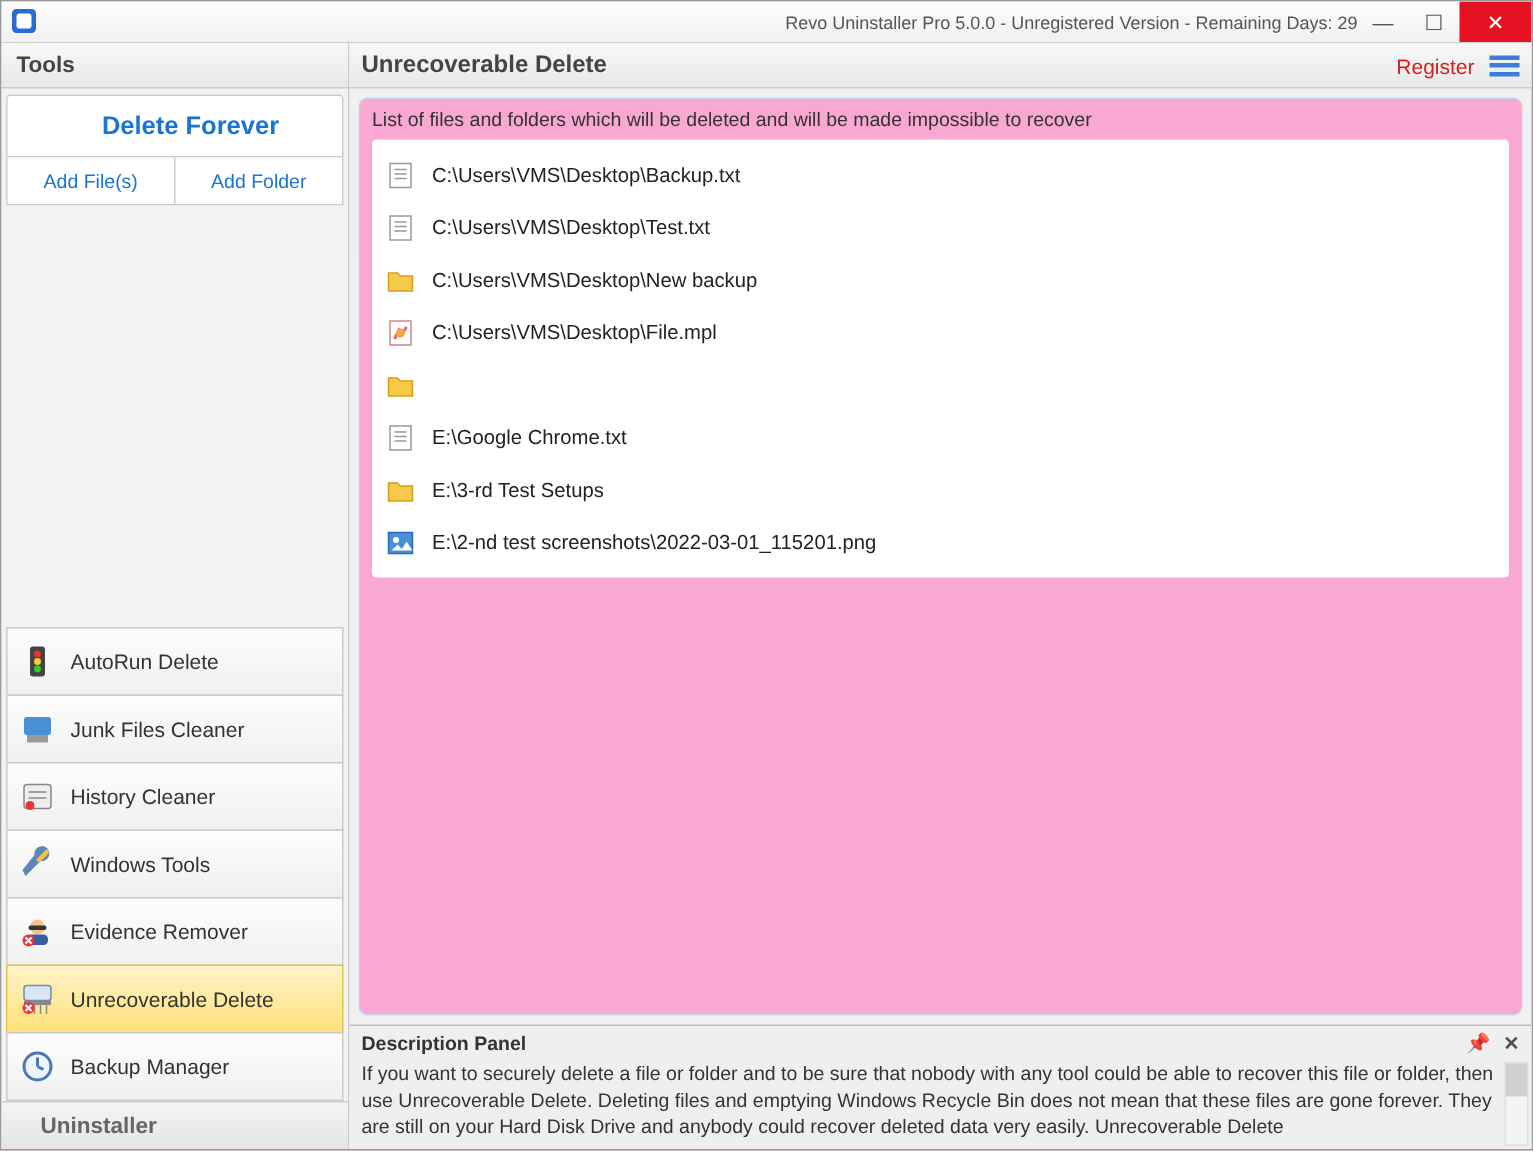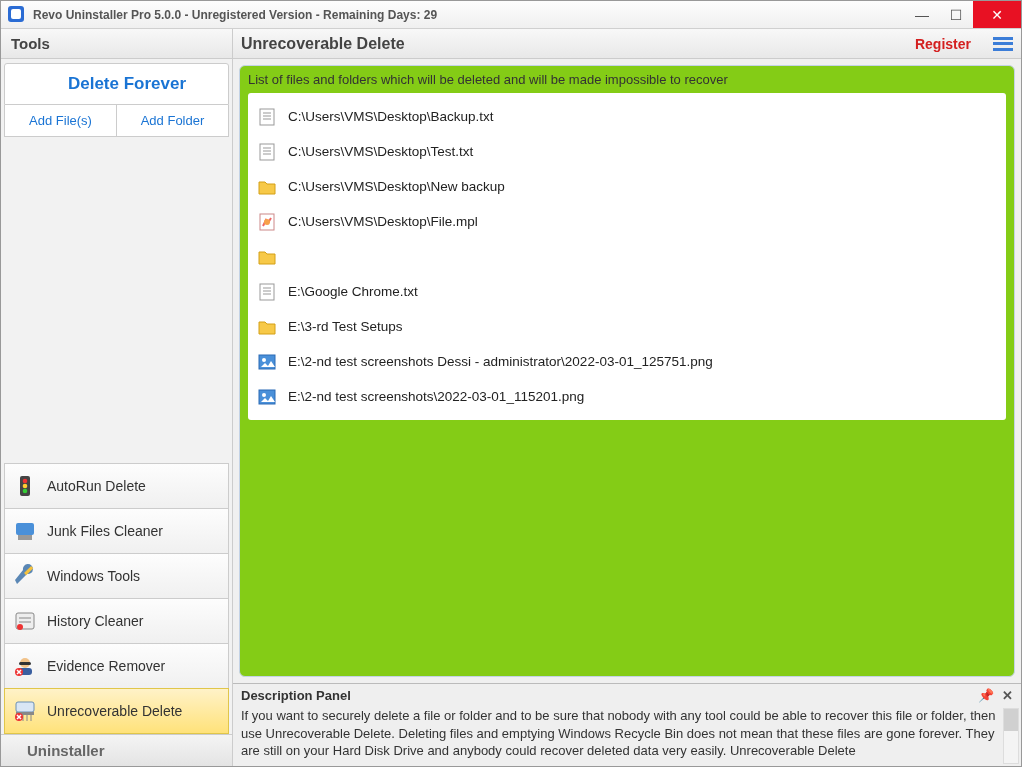--- a/index.html
+++ b/index.html
@@ -1,20 +1,20 @@
 <!DOCTYPE html>
 <html><head>
 <meta charset="utf-8">
 <style>
 * { margin: 0; padding: 0; box-sizing: border-box; font-family: "Segoe UI", Tahoma, sans-serif; }
 body { background: #fff; width: 1022px; height: 767px; overflow: hidden; border: 1px solid #999; }
 
 .titlebar { height: 28px; background: linear-gradient(#fdfdfd,#f0f0f0); display: flex; align-items: center; border-bottom: 1px solid #d0d0d0; }
 .titlebar .icon-slot { width: 20px; height: 20px; margin: 0 6px; }
-.titlebar .title { flex: 1; text-align: left; font-size: 12px; color: #555; font-weight: bold; }
+.titlebar .title { flex: 1; text-align: right; font-size: 12px; color: #555; }
 .winbtns { display: flex; height: 100%; }
 .winbtn { width: 34px; display:flex; align-items:center; justify-content:center; font-size: 14px; color:#555; }
 .winbtn.close { background:#e81123; color:#fff; width:48px; }
 
 .main { display:flex; height: calc(100% - 28px); }
 
 .sidebar { width: 232px; background:#f2f2f2; border-right:1px solid #ccc; display:flex; flex-direction:column; }
 .side-header { height:30px; line-height:30px; padding-left:10px; font-size:15px; font-weight:600; color:#444; background:linear-gradient(#f8f8f8,#e8e8e8); border-bottom:1px solid #ccc;}
 .delete-forever { height:42px; display:flex; align-items:center; justify-content:center; color:#1a74d4; font-size:17px; font-weight:600; background:#fff; border:1px solid #ccc; margin:4px 3px 0 3px; border-radius:3px 3px 0 0;padding-left:21px;}
 .add-row { display:flex; margin:0 3px; }
@@ -22,25 +22,25 @@
 .add-btn:first-child{border-right:none;}
 .spacer { flex:1; background:#f2f2f2; }
 .tool-item { height:46px; display:flex; align-items:center; background:linear-gradient(#fdfdfd,#f0f0f0); border:1px solid #ccc; margin:0 3px; margin-top:-1px; padding-left:6px; font-size:14px; color:#333;}
 .tool-item.selected { background:linear-gradient(#fff2c8,#ffe27a); border-color:#e0c64a;}
 .tool-item .ticon{ width:28px; height:28px; margin-right:8px; display:flex; align-items:center; justify-content:center;}
 .uninst-footer{ height:32px; line-height:32px; padding-left:26px; font-size:15px; font-weight:600; color:#666; background:linear-gradient(#f4f4f4,#e4e4e4); border-top:1px solid #ccc;}
 
 .content { flex:1; display:flex; flex-direction:column; background:#f0f0f0;}
 .content-header { height:30px; display:flex; align-items:center; background:linear-gradient(#f8f8f8,#e8e8e8); border-bottom:1px solid #ccc; padding:0 8px;}
 .content-header .htitle{ font-size:16px; font-weight:600; color:#444; flex:1;}
-.content-header .register{ color:#d42020; font-size:14px; margin-right:22px;font-weight:bold;}
+.content-header .register{ color:#d42020; font-size:14px; margin-right:10px;}
 .menu-icon{ width:20px; height:14px; display:flex; flex-direction:column; justify-content:space-between;}
 .menu-icon div{height:3px; background:#3b7dd8;}
 
-.list-area { flex:1; margin:6px; background:#84cc16; border:1px solid #c4d3e6; border-radius:6px; padding:6px 8px; overflow:auto;}
+.list-area { flex:1; margin:6px; background:#f9a8d4; border:1px solid #c4d3e6; border-radius:6px; padding:6px 8px; overflow:auto;}
 .list-caption{ font-size:13px; color:#333; margin-bottom:6px;}
 .file-list{ background:#fff; border-radius:3px; padding:6px 4px;}
 .file-row{ display:flex; align-items:center; height:35px; font-size:13.5px; color:#222; padding-left:4px;}
 .file-row .ficon{ width:22px; height:22px; margin-right:10px; display:flex; align-items:center; justify-content:center;}
 
 .desc-panel{ border-top:1px solid #bbb; background:#efefef; padding:4px 8px 6px 8px; position:relative;}
 .desc-panel .dp-head{ font-size:13px; font-weight:700; color:#333; margin-bottom:4px; display:flex; align-items:center;}
 .desc-panel .dp-head .sp{flex:1;}
 .desc-panel .dp-head .pin,.desc-panel .dp-head .cx{ font-size:13px; color:#555; margin-left:8px; cursor:default;}
 .desc-body{ font-size:13px; color:#333; line-height:1.35; max-height:60px; overflow:hidden;}
@@ -100,36 +100,36 @@
             <svg width="24" height="24">
               <rect x="3" y="4" width="18" height="12" rx="2" fill="#4a90d9"></rect>
               <rect x="5" y="16" width="14" height="5" fill="#999"></rect>
             </svg>
           </span>
           <span>Junk Files Cleaner</span>
         </div>
         <div class="tool-item">
           <span class="ticon">
             <svg width="24" height="24">
-              <path d="M4 20 L14 10 A5 5 0 1 0 10 6 L2 16 Z" fill="#5a87b5"></path>
-              <rect x="14" y="2" width="3" height="10" transform="rotate(45 16 7)" fill="#f5c23e"></rect>
-            </svg>
-          </span>
-          <span>Windows Tools</span>
-        </div>
-        <div class="tool-item">
-          <span class="ticon">
-            <svg width="24" height="24">
               <rect x="3" y="4" width="18" height="16" rx="2" fill="#eee" stroke="#888"></rect>
               <line x1="6" y1="9" x2="18" y2="9" stroke="#888"></line>
               <line x1="6" y1="13" x2="18" y2="13" stroke="#888"></line>
               <circle cx="7" cy="18" r="3" fill="#e33"></circle>
             </svg>
           </span>
           <span>History Cleaner</span>
+        </div>
+        <div class="tool-item">
+          <span class="ticon">
+            <svg width="24" height="24">
+              <path d="M4 20 L14 10 A5 5 0 1 0 10 6 L2 16 Z" fill="#5a87b5"></path>
+              <rect x="14" y="2" width="3" height="10" transform="rotate(45 16 7)" fill="#f5c23e"></rect>
+            </svg>
+          </span>
+          <span>Windows Tools</span>
         </div>
         <div class="tool-item">
           <span class="ticon">
             <svg width="24" height="24">
               <circle cx="12" cy="9" r="5" fill="#f2c38a"></circle>
               <rect x="5" y="14" width="14" height="7" rx="3" fill="#3a5fa0"></rect>
               <rect x="6" y="8" width="12" height="3" rx="1.5" fill="#333"></rect>
               <circle cx="6" cy="18" r="4" fill="#e33"></circle>
               <path d="M4 16 L8 20 M8 16 L4 20" stroke="#fff" stroke-width="1.5"></path>
             </svg>
@@ -144,20 +144,30 @@
               <line x1="6" y1="16" x2="6" y2="22" stroke="#888"></line>
               <line x1="10" y1="16" x2="10" y2="22" stroke="#888"></line>
               <line x1="14" y1="16" x2="14" y2="22" stroke="#888"></line>
               <line x1="18" y1="16" x2="18" y2="22" stroke="#888"></line>
               <circle cx="6" cy="18" r="4" fill="#e33"></circle>
               <path d="M4 16 L8 20 M8 16 L4 20" stroke="#fff" stroke-width="1.5"></path>
             </svg>
           </span>
           <span>Unrecoverable Delete</span>
         </div>
+        <div class="tool-item">
+          <span class="ticon">
+            <svg width="24" height="24">
+              <circle cx="12" cy="12" r="9" fill="#eef4fa" stroke="#4a7ab5" stroke-width="2"></circle>
+              <line x1="12" y1="12" x2="12" y2="6" stroke="#4a7ab5" stroke-width="2"></line>
+              <line x1="12" y1="12" x2="16" y2="14" stroke="#4a7ab5" stroke-width="2"></line>
+            </svg>
+          </span>
+          <span>Backup Manager</span>
+        </div>
       </div>
     <div class="uninst-footer">Uninstaller</div>
   </div>
 
   <div class="content">
     <div class="content-header">
       <div class="htitle">Unrecoverable Delete</div>
       <div class="register">Register</div>
       <div class="menu-icon">
           <div></div>
@@ -235,30 +245,20 @@
             <span>E:\3-rd Test Setups</span>
           </div>
           <div class="file-row">
             <span class="ficon">
               <svg width="20" height="20">
                 <rect x="2" y="3" width="16" height="14" fill="#4a90d9" stroke="#2a6ab5"></rect>
                 <circle cx="7" cy="8" r="2" fill="#fff"></circle>
                 <path d="M4 15 l4 -4 l3 3 l3 -5 l4 6 z" fill="#fff"></path>
               </svg>
             </span>
-            <span>E:\2-nd test screenshots Dessi - administrator\2022-03-01_125751.png</span>
-          </div>
-          <div class="file-row">
-            <span class="ficon">
-              <svg width="20" height="20">
-                <rect x="2" y="3" width="16" height="14" fill="#4a90d9" stroke="#2a6ab5"></rect>
-                <circle cx="7" cy="8" r="2" fill="#fff"></circle>
-                <path d="M4 15 l4 -4 l3 3 l3 -5 l4 6 z" fill="#fff"></path>
-              </svg>
-            </span>
             <span>E:\2-nd test screenshots\2022-03-01_115201.png</span>
           </div>
         </div>
     </div>
     <div class="desc-panel">
       <div class="dp-head">
         <span>Description Panel</span>
         <span class="sp"></span>
         <span class="pin">📌</span>
         <span class="cx">✕</span>

